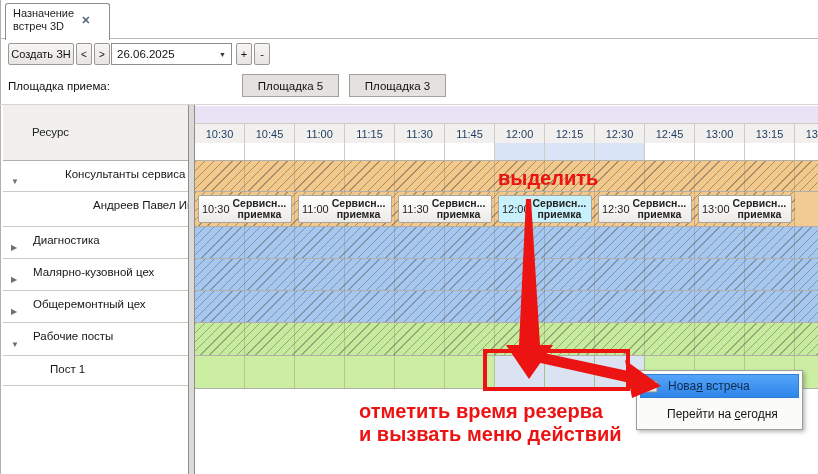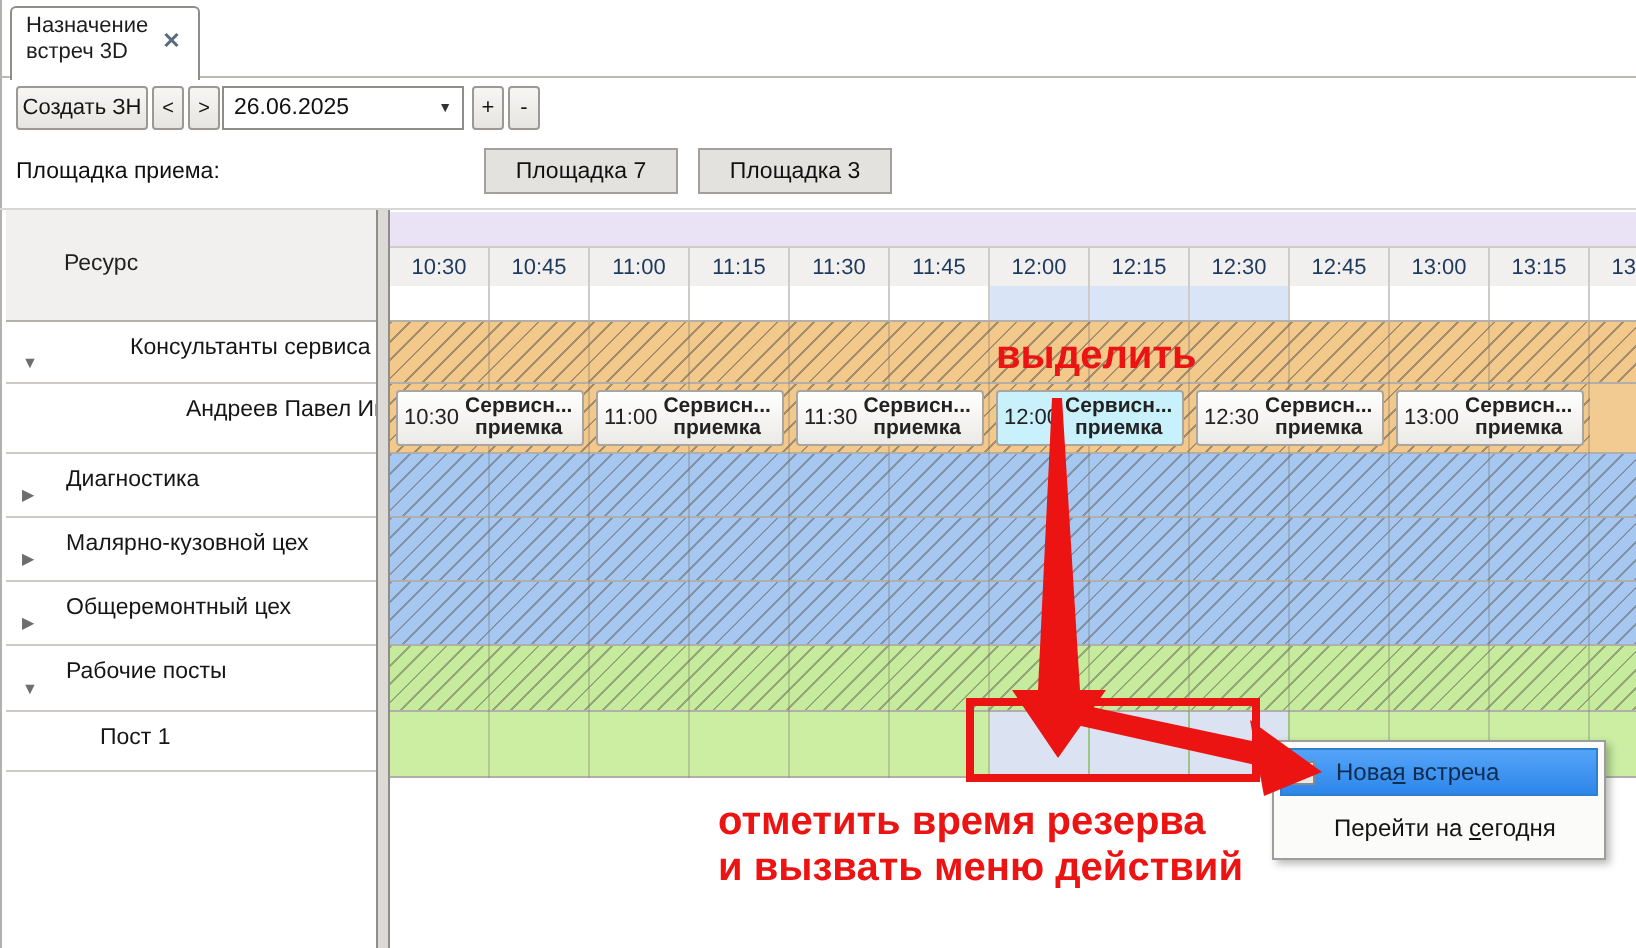--- a/index.html
+++ b/index.html
@@ -3,21 +3,21 @@
 <meta charset="utf-8">
 <style>
   * { margin:0; padding:0; box-sizing:border-box; }
   html,body { background:#fff; }
   body { font-family:"Liberation Sans", sans-serif; }
   .window { position:relative; width:818px; height:474px; background:#fff; overflow:hidden; }
   .left-edge { position:absolute; left:0; top:0; width:2px; height:474px; background:#b3b1ae; border-right:1px solid #fff; }
 
   
   .tab-strip-line { position:absolute; left:0; top:38px; width:818px; height:1px; background:#bcb9b5; z-index:1; }
-  .tab { position:absolute; left:5px; top:3px; width:95px; height:37px; background:#fff;
+  .tab { position:absolute; left:5px; top:3px; width:105px; height:37px; background:#fff;
          border:1px solid #8f8d89; border-bottom:none; border-radius:3px 3px 0 0; z-index:2;
          display:flex; align-items:flex-start; padding:3px 5px 0 7px; gap:7px; }
   .tab-title { font-size:11px; line-height:13px; color:#1d1d1d; white-space:nowrap; }
   .tab-close { font-size:11px; font-weight:bold; color:#5a6a7d; margin-top:7px; cursor:default; }
 
   
   .btn { position:absolute; display:flex; align-items:center; justify-content:center;
          background:linear-gradient(#f7f6f4,#e7e5e1); border:1px solid #9c9995; border-radius:2px;
          font-size:11px; color:#141414; }
   .btn-create { left:8px;  top:43px; width:66px; height:22px; }
@@ -118,21 +118,21 @@
   <div class="btn btn-prev">&lt;</div>
   <div class="btn btn-next">&gt;</div>
   <div class="combo">
     <span>26.06.2025</span>
     <span class="combo-arrow">▼</span>
   </div>
   <div class="btn btn-plus">+</div>
   <div class="btn btn-minus">-</div>
 
   <div class="site-label">Площадка приема:</div>
-  <div class="site-btn site-2">Площадка 7</div>
+  <div class="site-btn site-2">Площадка 5</div>
   <div class="site-btn site-3">Площадка 3</div>
 
   <div class="main-top-line"></div>
 
   <div class="res-panel">
     <div class="res-header">Ресурс</div>
 
     <div class="res-row" style="top:56px;height:31px;">
       <span class="tree-ico" style="top:16px;">▼</span>
       <span class="lbl" style="left:62px;">Консультанты сервиса</span>

